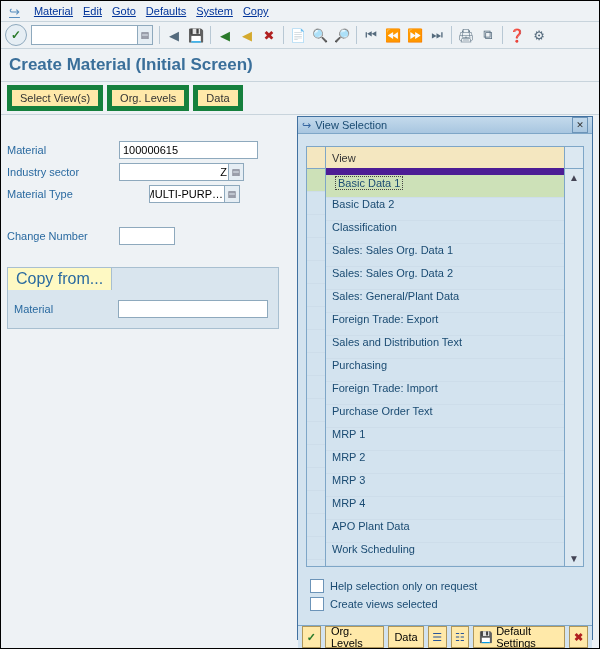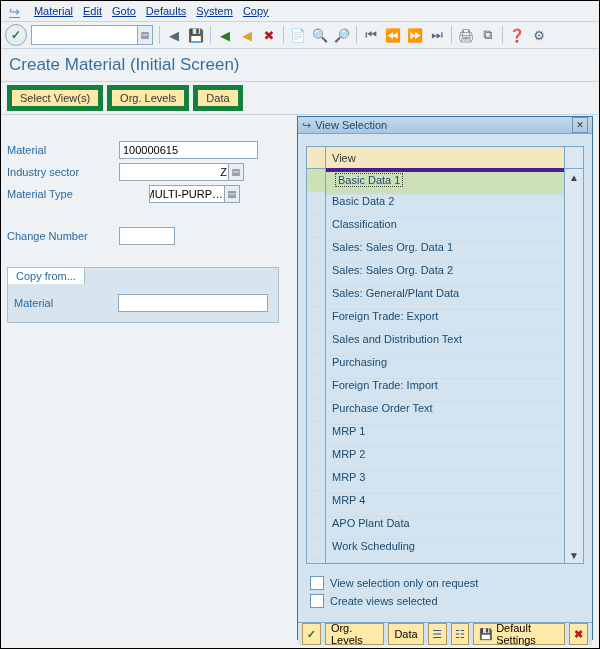--- a/index.html
+++ b/index.html
@@ -6,44 +6,44 @@
   .outer{width:600px;height:649px;border:1px solid #000;box-sizing:border-box;position:relative;overflow:hidden;background:#eef2f5}
   .menubar{height:20px;background:#eef2f5;border-bottom:1px solid #c8d4dc;display:flex;align-items:center;padding:0 4px;gap:2px}
   .menubar .indicator{color:#5a8fbf;font-size:13px;margin-right:4px}
   .menubar span{color:#003399;text-decoration:underline;padding:0 4px;cursor:default}
   .toolbar{height:26px;border-bottom:1px solid #c8d4dc;display:flex;align-items:center;padding:0 4px;gap:2px}
   .toolbar .ok{width:20px;height:20px;border:1px solid #8ea9bd;border-radius:50%;background:#e6eef4;display:flex;align-items:center;justify-content:center;color:#2a7a2a;font-weight:bold;font-size:12px}
   .toolbar .field{width:120px;height:18px;border:1px solid #8ea9bd;background:#fff;margin:0 2px;position:relative}
   .toolbar .field .dd{position:absolute;right:0;top:0;width:14px;height:18px;border-left:1px solid #8ea9bd;background:#e6eef4;display:flex;align-items:center;justify-content:center;font-size:9px;color:#556}
   .tbsep{width:1px;height:18px;background:#b8c8d4;margin:0 2px}
   .tbbtn{width:20px;height:20px;display:flex;align-items:center;justify-content:center;font-size:13px;color:#556b7d}
-  .title{font-size:17px;font-weight:normal;color:#3a6f9a;padding:6px 8px}
+  .title{font-size:17px;font-weight:bold;color:#3a6f9a;padding:6px 8px}
   .btnbar{padding:3px 6px;border-top:1px solid #c8d4dc;border-bottom:1px solid #c8d4dc;background:#eef2f5;display:flex;gap:4px}
   .sapbtn{background:#ffe9a9;border:5px solid #15803d;padding:2px 8px;color:#333;font-size:11px}
   .form{padding:14px 6px 6px 6px;background:#eef2f5}
   .row{display:flex;align-items:center;height:22px}
   .lbl{width:112px;color:#2a6aa0}
   .inp{height:18px;border:1px solid #8ea9bd;background:#fff;padding:0 3px;font-size:11px;box-sizing:border-box;display:flex;align-items:center}
   .inp.sel{position:relative;justify-content:flex-end;white-space:nowrap;overflow:hidden;text-overflow:ellipsis}
   .inp.sel .dd{position:absolute;right:0;top:0;width:14px;height:16px;border-left:1px solid #8ea9bd;background:#e6eef4;display:flex;align-items:center;justify-content:center;font-size:9px;color:#556}
   .group{margin-top:20px;border:1px solid #a8bfd0;background:#d9e5ee;width:270px}
-  .group .tab{display:inline-block;background:#ffffff;border:1px solid #a8bfd0;border-bottom:none;padding:2px 8px;margin:-1px 0 0 -1px;color:#2a6aa0;font-size:11px}
+  .group .tab{display:inline-block;background:#fef9c3;border:1px solid #a8bfd0;border-bottom:none;padding:2px 8px;margin:-1px 0 0 -1px;color:#2a6aa0;font-size:16px}
   .group .body{padding:8px 6px}
   
   .popup{position:absolute;left:296px;top:115px;width:296px;height:524px;border:1px solid #4171a0;background:#d3e3ef;box-sizing:border-box;display:flex;flex-direction:column}
   .popup .pttl{height:20px;background:linear-gradient(#c4daec,#a8c6e0);border-bottom:1px solid #7ea6c7;display:flex;align-items:center;padding:0 4px;font-size:11px;color:#1a4b72}
   .popup .pttl .picon{margin-right:4px;color:#3565a0}
   .popup .pttl .x{margin-left:auto;width:14px;height:14px;border:1px solid #6c94b8;font-size:9px;display:flex;align-items:center;justify-content:center;color:#333}
   .popup .pcontent{flex:1;padding:12px 8px 4px 8px;display:flex;flex-direction:column}
   .listwrap{border:1px solid #7ea6c7;background:#d3e3ef;flex:0 0 382px;display:flex}
   .listcol1{width:18px;border-right:1px solid #7ea6c7;background:#d3e3ef}
   .listcol1 .hdrcell{height:21px;border-bottom:1px solid #7ea6c7;background:#f4e7c0}
   .listcol1 .selcell{height:22px;border-bottom:1px solid #cdddea}
   .listcol2{flex:1;overflow:hidden}
-  .listhdr{height:21px;border-bottom:4px solid #4c1d95;background:#f4e7c0;display:flex;align-items:center;padding:0 6px;color:#333}
+  .listhdr{height:21px;border-bottom:7px solid #4c1d95;background:#f4e7c0;display:flex;align-items:center;padding:0 6px;color:#333}
   .listrow{height:22px;border-bottom:1px solid #cdddea;display:flex;align-items:flex-start;padding:0 6px;color:#1a4b72}
   .listcol3{width:18px;border-left:1px solid #7ea6c7;background:#dce8f1;display:flex;flex-direction:column}
   .listcol3 .hdrcell{height:21px;border-bottom:1px solid #7ea6c7;background:#dce8f1}
   .listcol3 .arrow{height:16px;display:flex;align-items:center;justify-content:center;font-size:10px;color:#445}
   .listcol3 .track{flex:1}
   .selected{background:#cde1b8}
   .highlight{border:1px dotted #444;margin:1px 3px;padding:0 2px}
   .checks{padding:10px 4px 8px 4px}
   .chkrow{display:flex;align-items:center;height:18px;gap:6px;color:#1a4b72}
   .chkbox{width:12px;height:12px;border:1px solid #6c94b8;background:#fff}
@@ -199,21 +199,21 @@
         <div class="listcol3">
           <div class="hdrcell"></div>
           <div class="arrow">▲</div>
           <div class="track"></div>
           <div class="arrow">▼</div>
         </div>
       </div>
       <div class="checks">
         <div class="chkrow">
           <div class="chkbox"></div>
-          <span>View selection only on request</span>
+          <span>Help selection only on request</span>
         </div>
         <div class="chkrow">
           <div class="chkbox"></div>
           <span>Create views selected</span>
         </div>
       </div>
     </div>
     <div class="popfoot">
       <div class="ftbtn iconly">
           <span class="green">✓</span>

